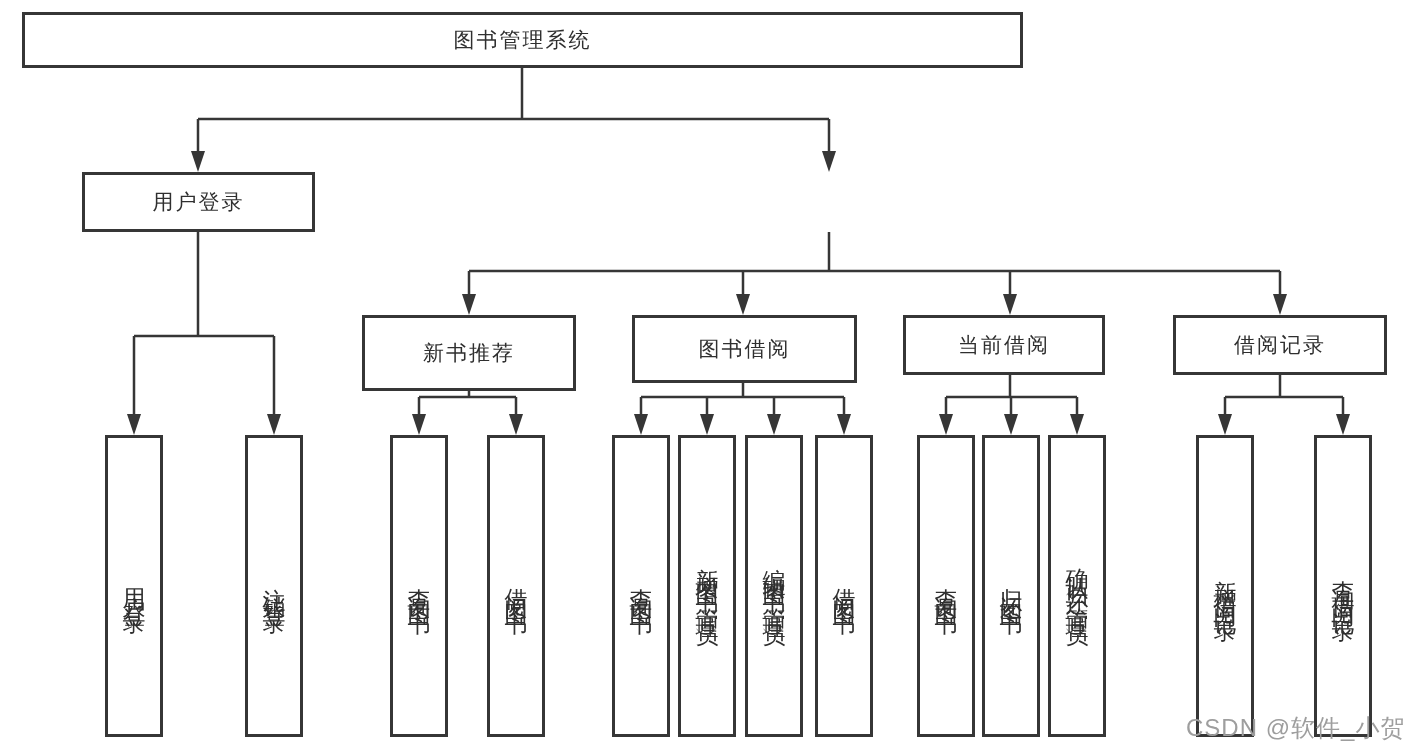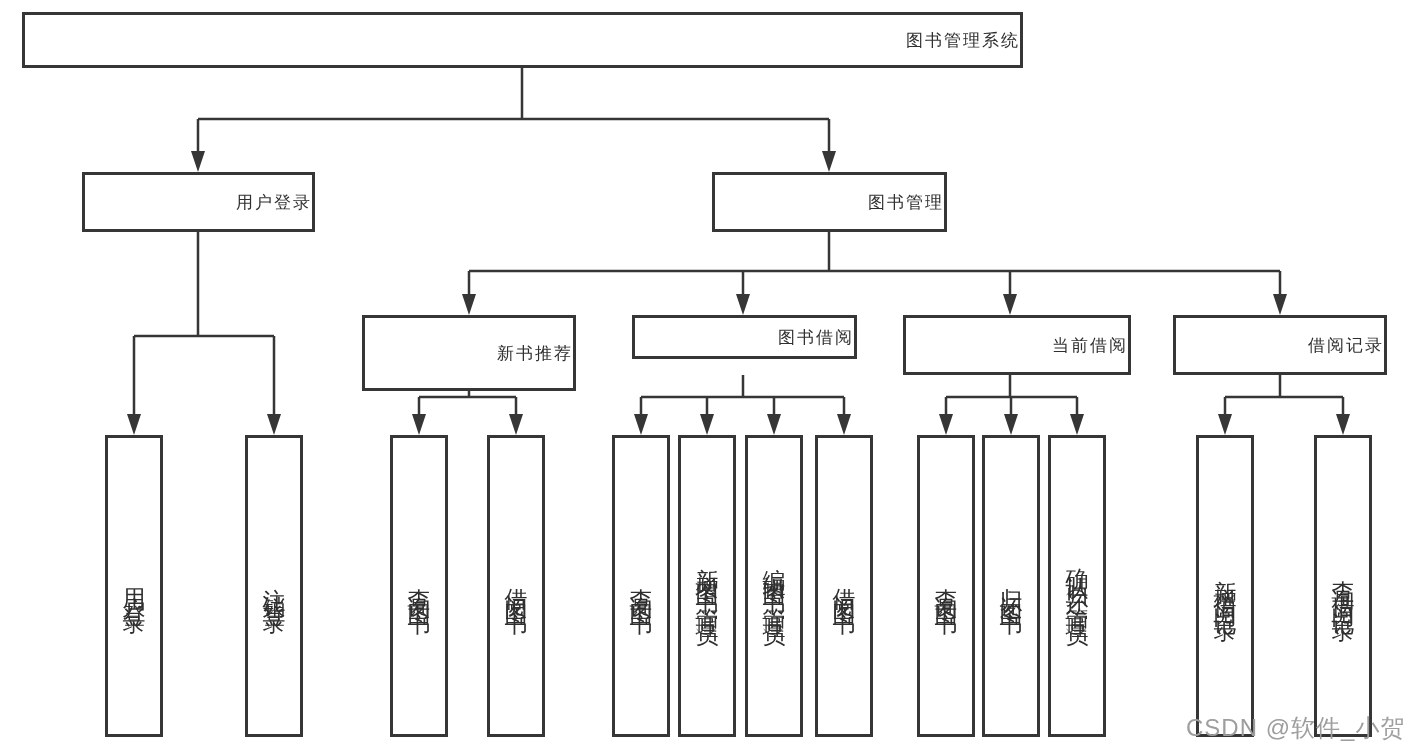--- a/index.html
+++ b/index.html
@@ -1,20 +1,20 @@
 <!DOCTYPE html>
 <html><head>
 <meta charset="utf-8">
 <style>
   html,body{margin:0;padding:0;background:#ffffff;}
   #canvas{position:relative;width:1405px;height:747px;background:#ffffff;overflow:hidden;
           font-family:"Liberation Sans",sans-serif;color:#2f2f2f;}
   #wires{position:absolute;left:0;top:0;z-index:1;}
   .hbox{position:absolute;box-sizing:border-box;background:#ffffff;border:3px solid #363636;
-        display:flex;align-items:center;justify-content:flex-end;font-size:17px;
+        display:flex;align-items:center;justify-content:center;font-size:21px;
         letter-spacing:2px;z-index:2;}
   .vbox{position:absolute;box-sizing:border-box;background:#ffffff;border:3px solid #363636;
         display:flex;align-items:center;justify-content:center;width:58px;top:435px;height:302px;z-index:2;}
   .vbox span{writing-mode:vertical-rl;font-size:23px;letter-spacing:8px;line-height:1;}
   .watermark{position:absolute;left:1186px;top:712px;z-index:3;font-size:24px;
              color:#9e9e9e;letter-spacing:1px;white-space:nowrap;}
 </style>
 </head>
 <body>
 
@@ -60,31 +60,28 @@
     </g>
   </svg>
 
   <div class="hbox" style="left:22px;top:12px;width:1001px;height:56px;">
     <span>图书管理系统</span>
   </div>
 
   <div class="hbox" style="left:82px;top:172px;width:233px;height:60px;">
     <span>用户登录</span>
   </div>
-  <div class="hbox" style="left:712px;top:172px;width:235px;height:60px;">
-    <span>图书管理</span>
-  </div>
 
   <div class="hbox" style="left:362px;top:315px;width:214px;height:76px;">
     <span>新书推荐</span>
   </div>
-  <div class="hbox" style="left:632px;top:315px;width:225px;height:44px;">
+  <div class="hbox" style="left:632px;top:315px;width:225px;height:68px;">
     <span>图书借阅</span>
   </div>
-  <div class="hbox" style="left:903px;top:315px;width:228px;height:60px;">
+  <div class="hbox" style="left:903px;top:315px;width:202px;height:60px;">
     <span>当前借阅</span>
   </div>
   <div class="hbox" style="left:1173px;top:315px;width:214px;height:60px;">
     <span>借阅记录</span>
   </div>
 
   <div class="vbox" style="left:105px;">
     <span>用户登录</span>
   </div>
   <div class="vbox" style="left:245px;">

